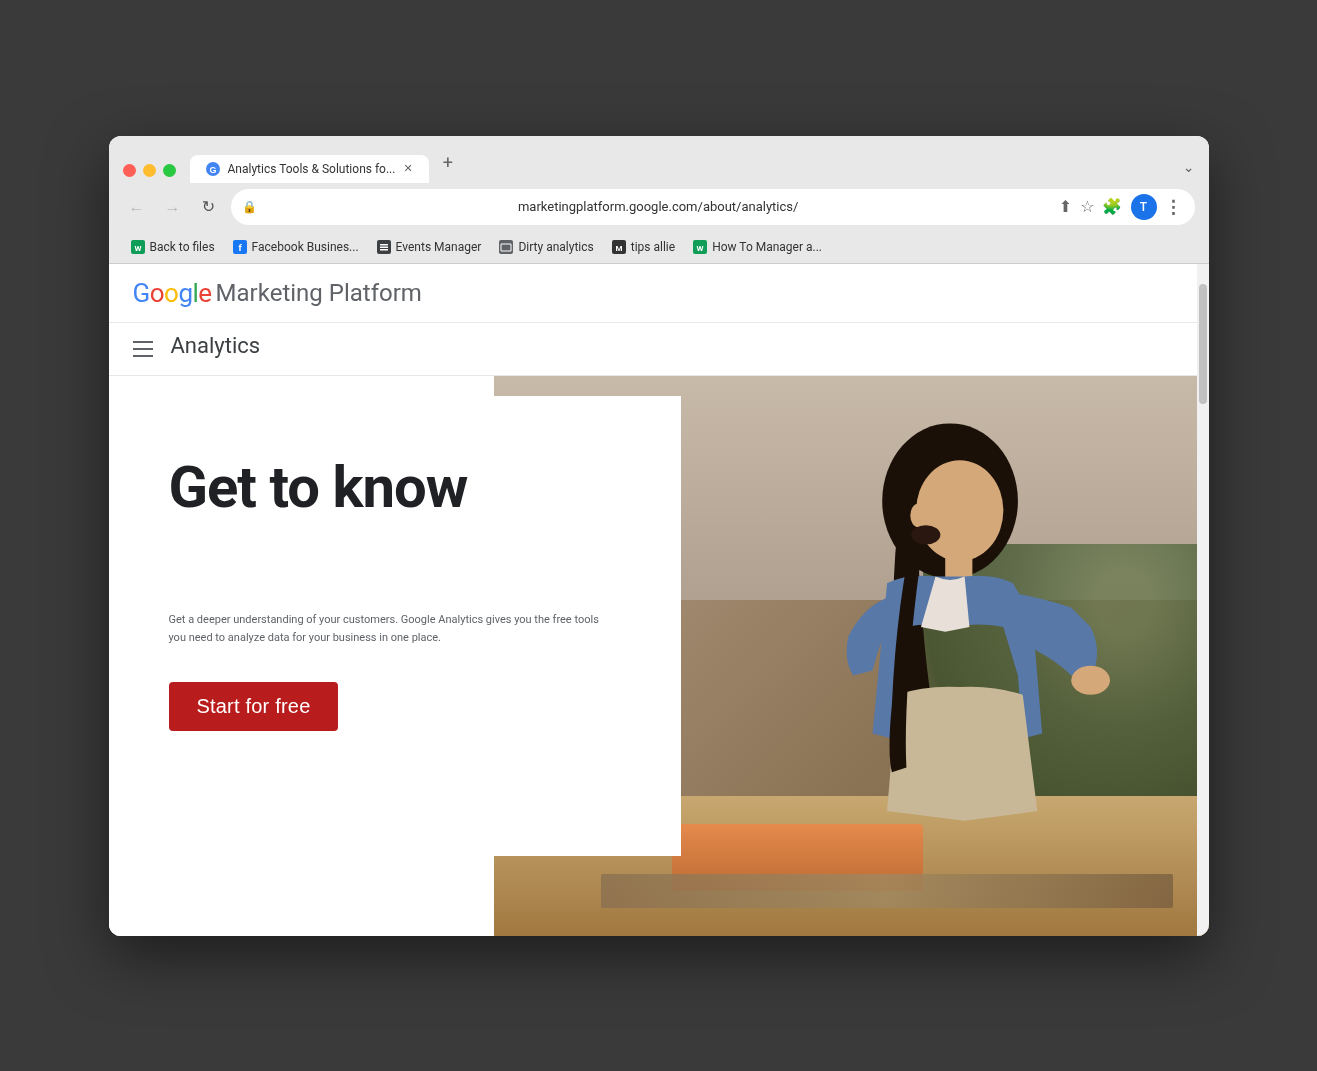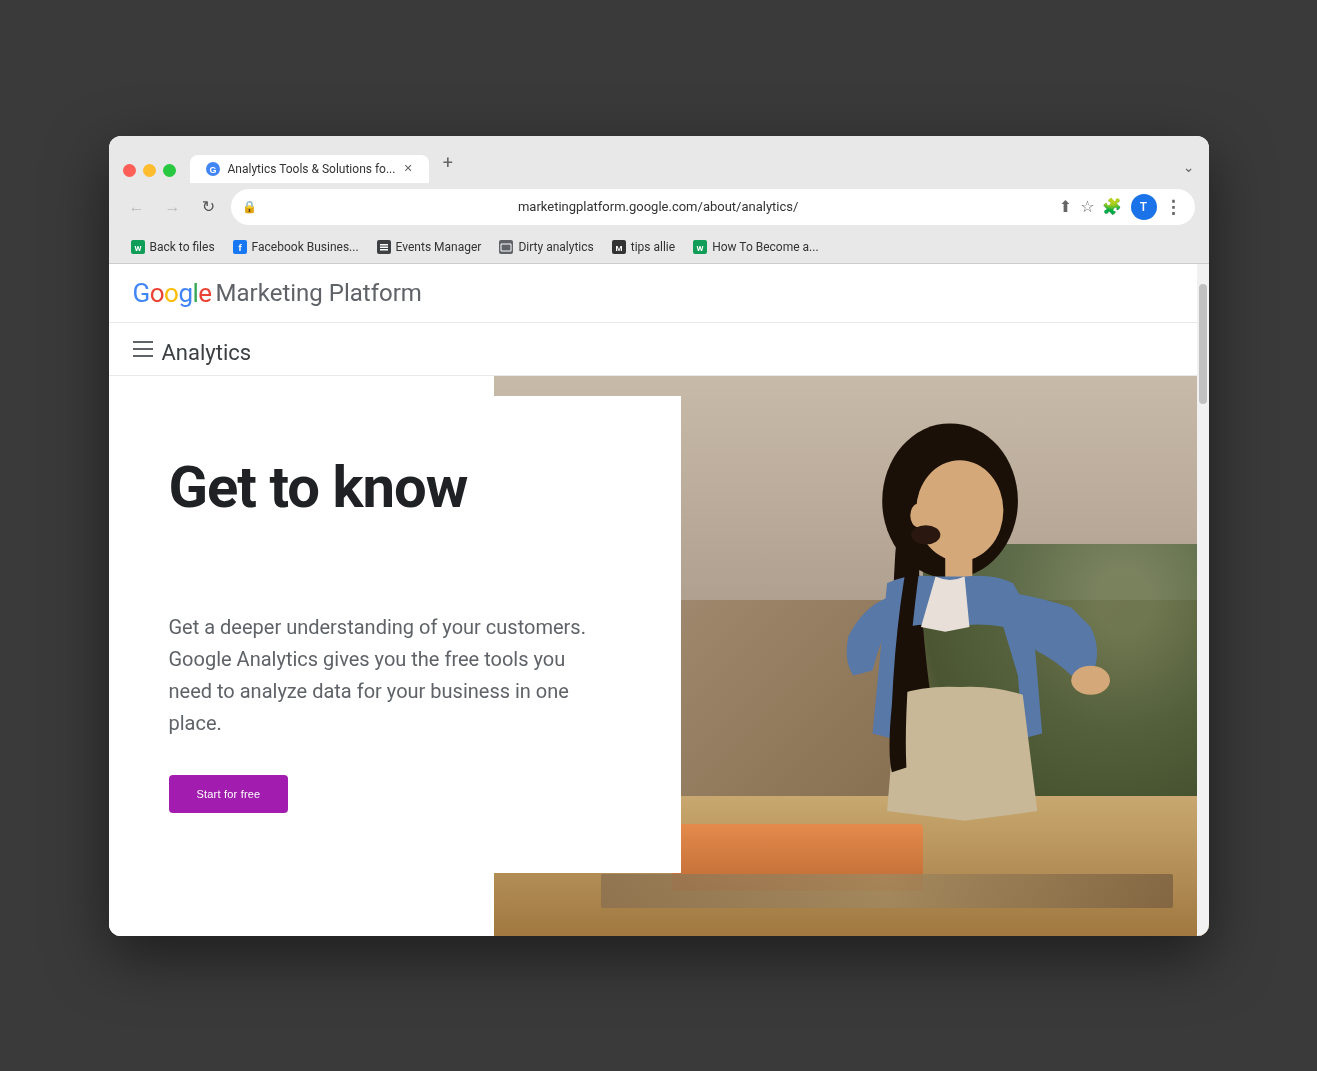--- a/index.html
+++ b/index.html
@@ -235,22 +235,22 @@
       font-size: 24px;
       color: #5f6368;
       font-weight: 400;
       margin-left: 4px;
     }
 
     
     .analytics-nav {
       padding: 10px 20px;
       display: flex;
-      align-items: flex-end;
-      gap: 1px;
+      align-items: flex-start;
+      gap: 10px;
       border-bottom: 1px solid #e8e8e8;
     }
 
     .hamburger-btn {
       width: 32px;
       height: 32px;
       display: flex;
       flex-direction: column;
       justify-content: center;
       gap: 5px;
@@ -302,34 +302,34 @@
     .hero-headline {
       font-size: 58px;
       font-weight: 700;
       color: #202124;
       line-height: 1.1;
       margin-bottom: 28px;
       letter-spacing: -1px;
     }
 
     .hero-subtext {
-      font-size: 20px;
+      font-size: 11px;
       color: #5f6368;
       line-height: 1.6;
       margin-bottom: 36px;
       max-width: 440px;
     }
 
     .start-free-btn {
-      background: #a21caf;
+      background: #b91c1c;
       color: #fff;
       border: none;
       padding: 13px 28px;
       border-radius: 4px;
-      font-size: 11px;
+      font-size: 20px;
       font-weight: 500;
       cursor: pointer;
       letter-spacing: 0.2px;
     }
 
     
     .scrollbar-track {
       position: absolute;
       right: 0;
       top: 0;
@@ -444,21 +444,21 @@
       </div>
       <span>tips allie</span>
     </div>
     <div class="bookmark-item">
       <div class="bookmark-favicon">
         <svg width="14" height="14" viewBox="0 0 14 14">
             <rect width="14" height="14" rx="2" fill="#0f9d58"></rect>
             <text x="7" y="10.5" text-anchor="middle" fill="white" font-size="8" font-weight="bold">W</text>
           </svg>
       </div>
-      <span>How To Become a...</span>
+      <span>How To Manager a...</span>
     </div>
   </div>
 
   <div class="browser-content-wrapper">
     <div class="page-content">
 
       <div class="gmp-header">
         <div class="google-logo">
           <span class="g-blue">G</span>
           <span class="g-red">o</span>

